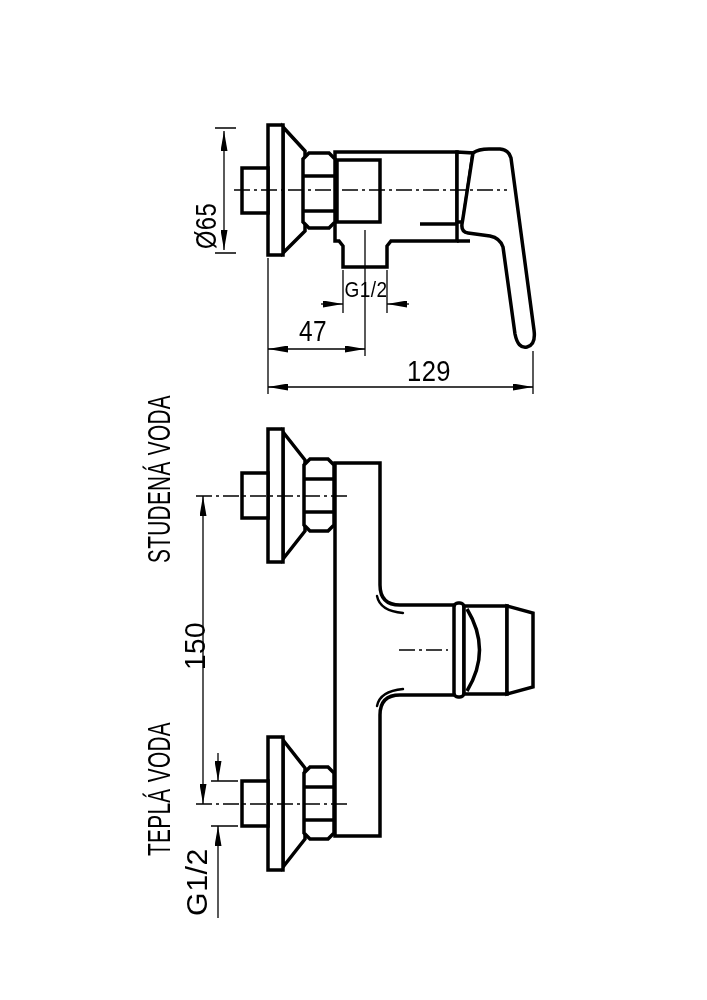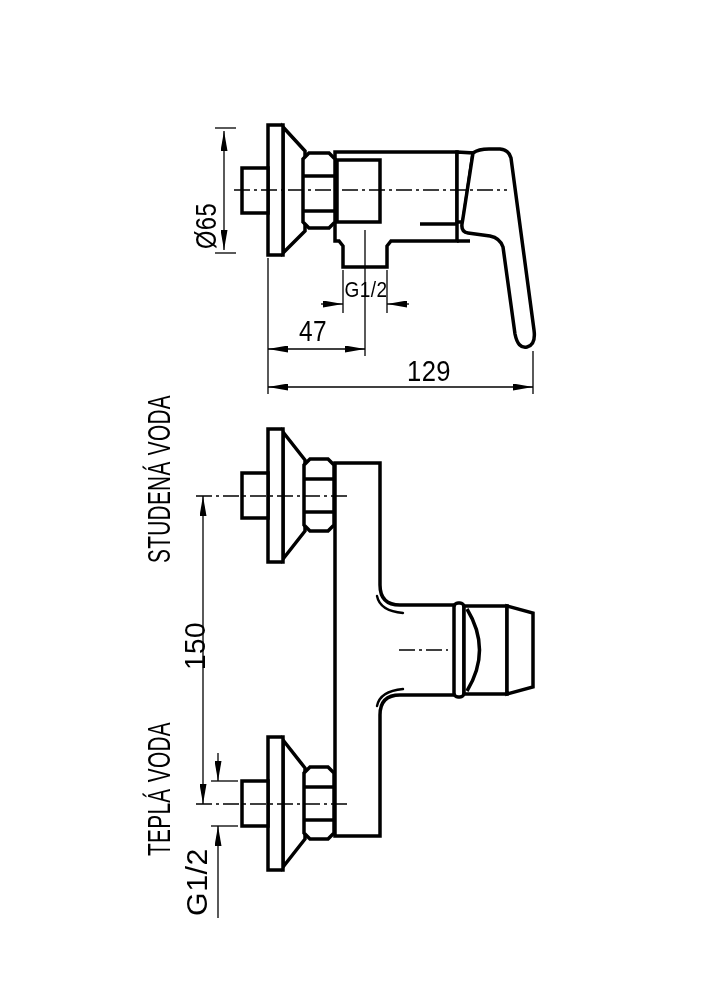--- a/index.html
+++ b/index.html
@@ -1,16 +1,16 @@
 <!DOCTYPE html>
 <html><head>
 <meta charset="utf-8">
 <style>
   html,body{margin:0;padding:0;background:#ffffff;}
-  .page{width:707px;height:1000px;background:#ffffff;position:relative;overflow:hidden;}
+  .page{width:707px;height:1000px;background:#ffffff;position:relative;overflow:hidden;border-radius:20px;}
   svg{display:block;}
   .obj   {stroke:#000;stroke-width:3.5;fill:none;stroke-linecap:butt;stroke-linejoin:miter;}
   .objf  {stroke:#000;stroke-width:3.5;fill:#fff;stroke-linejoin:miter;}
   .obj2  {stroke:#000;stroke-width:2.4;fill:none;stroke-linecap:round;}
   .thin  {stroke:#000;stroke-width:1.3;fill:none;}
   .cdash {stroke:#000;stroke-width:1.3;fill:none;stroke-dasharray:16 4 3 4;}
   .lbl   {font-family:"Liberation Sans","DejaVu Sans",sans-serif;fill:#000;letter-spacing:0.5px;}
 </style>
 </head>
 <body>

